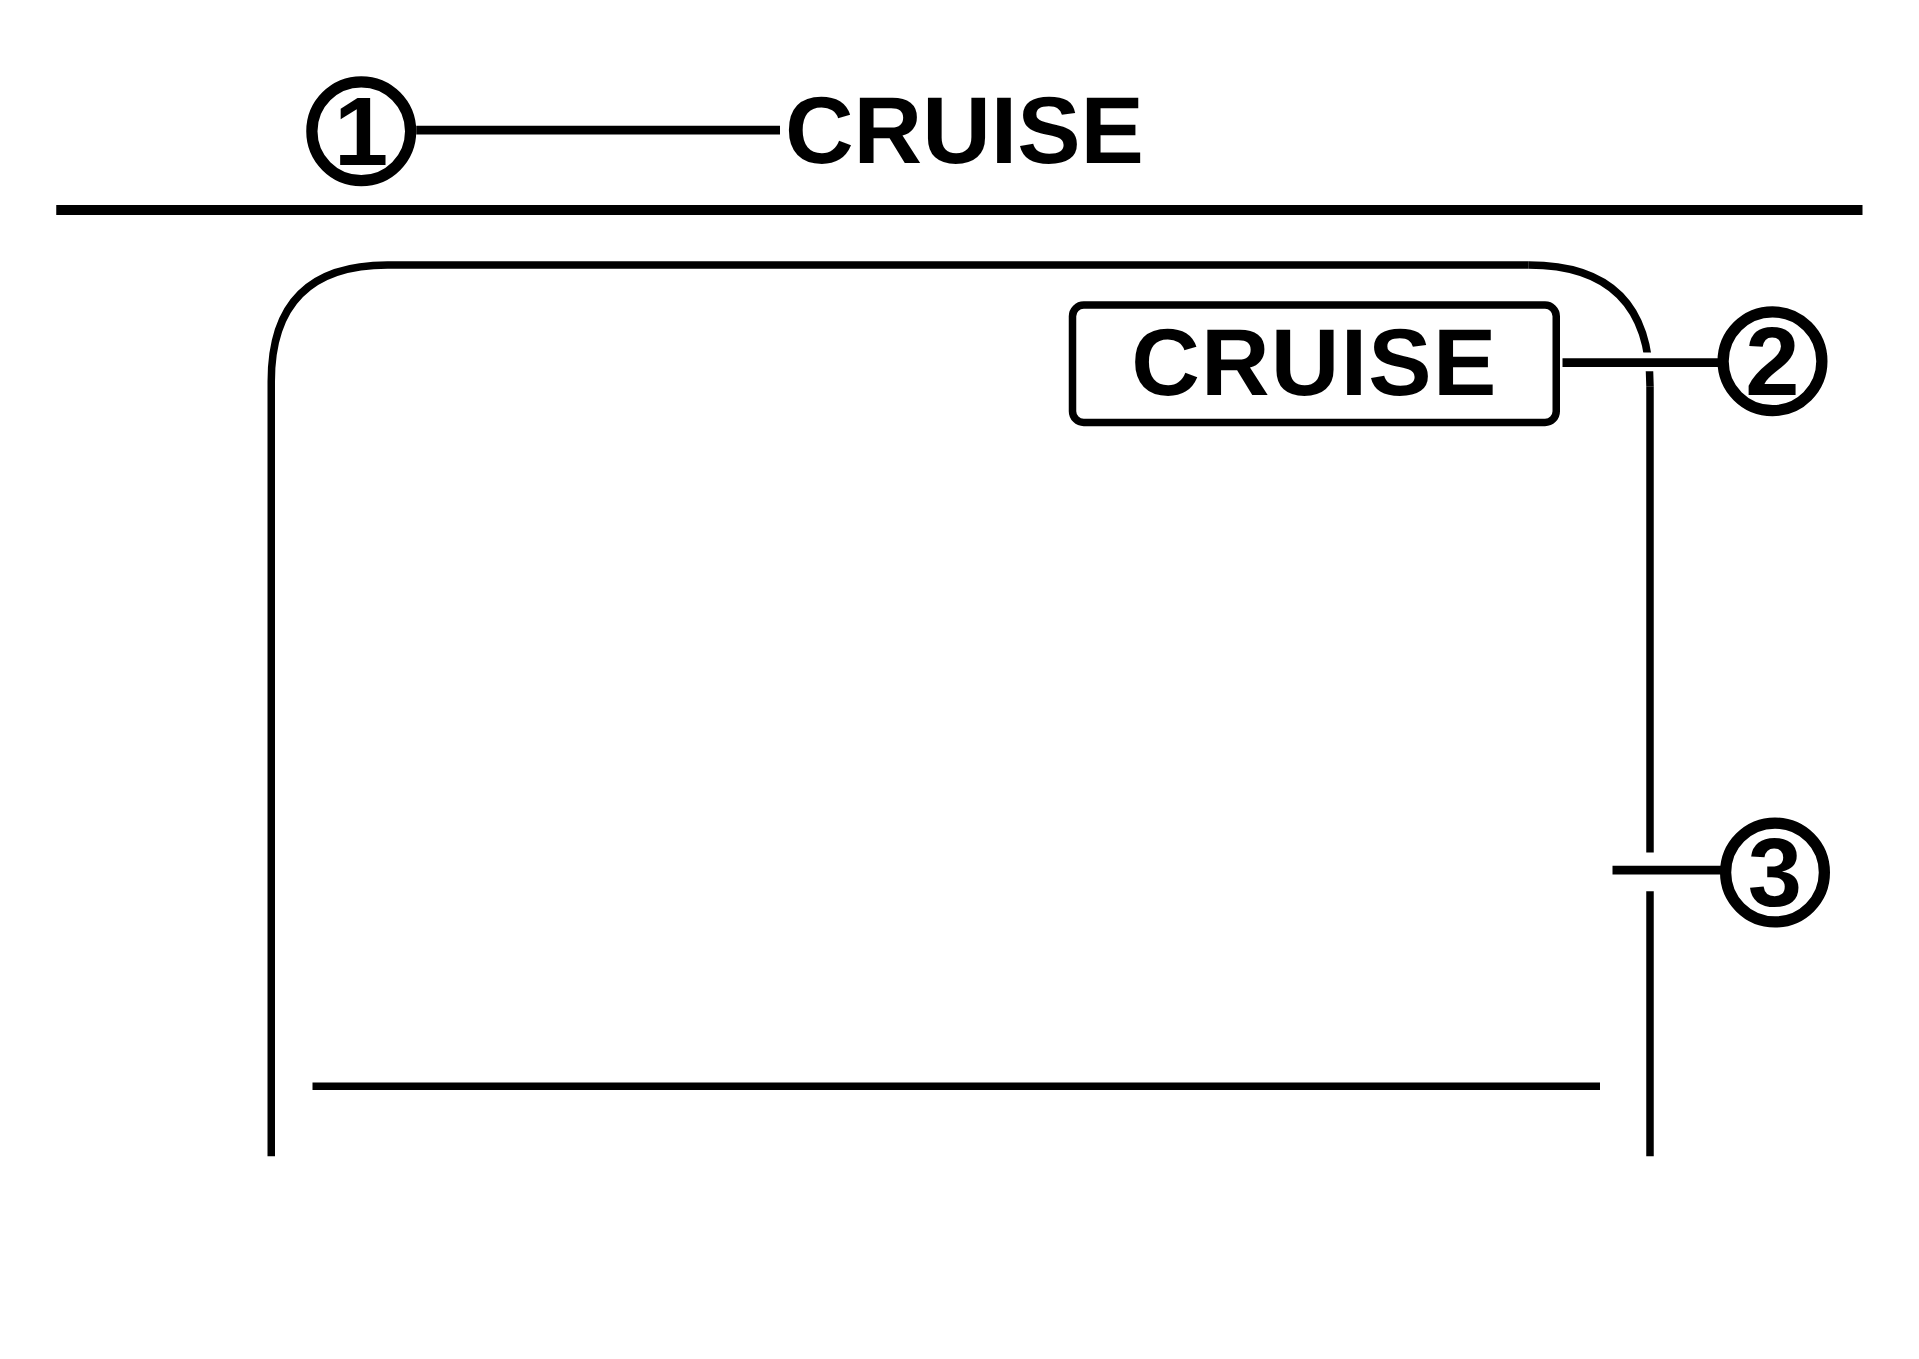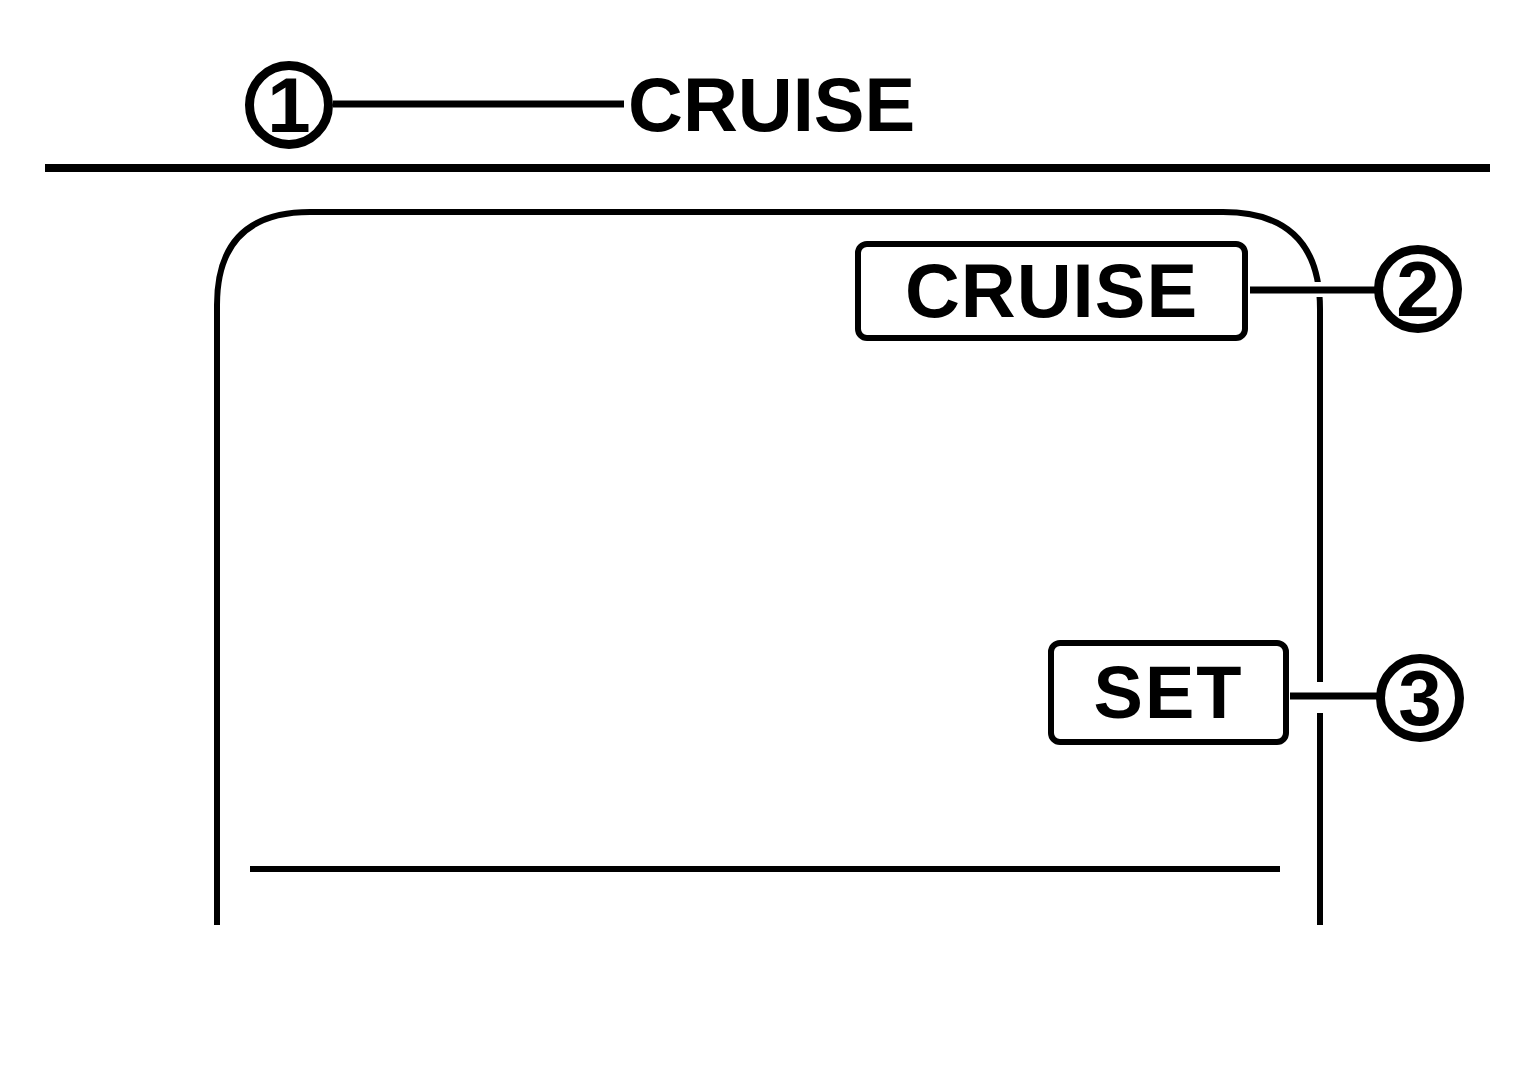--- a/index.html
+++ b/index.html
@@ -117,20 +117,17 @@
   </div>
   <div class="figure-title">CRUISE</div>
 
   <div class="indicator-box cruise-box">
     <span>CRUISE</span>
   </div>
   <div class="callout-circle callout-2">
     <span>2</span>
   </div>
 
-  <div class="indicator-box set-box">
-    <span>SET</span>
-  </div>
   <div class="callout-circle callout-3">
     <span>3</span>
   </div>
 
 </div>
 
 </body></html>

